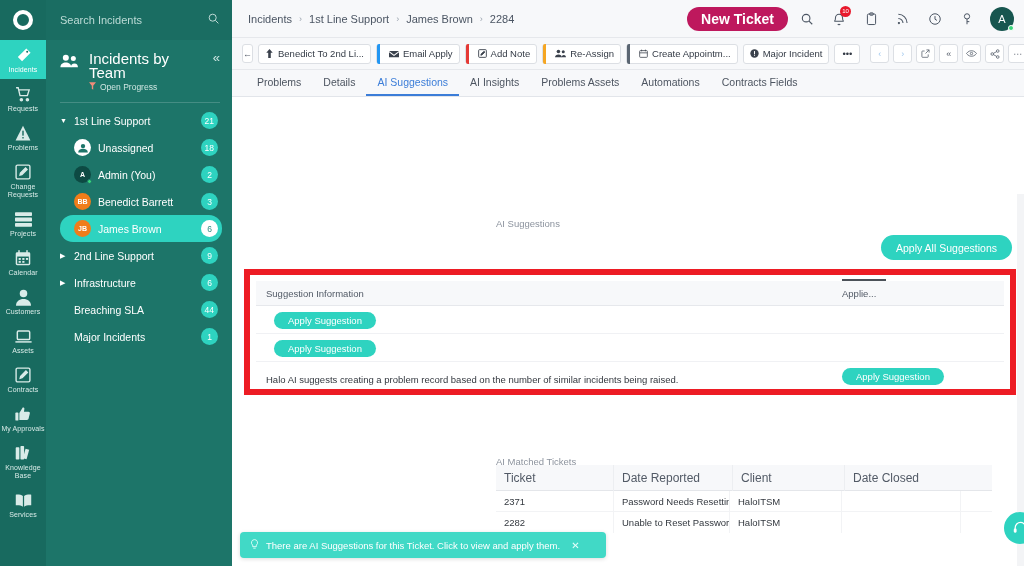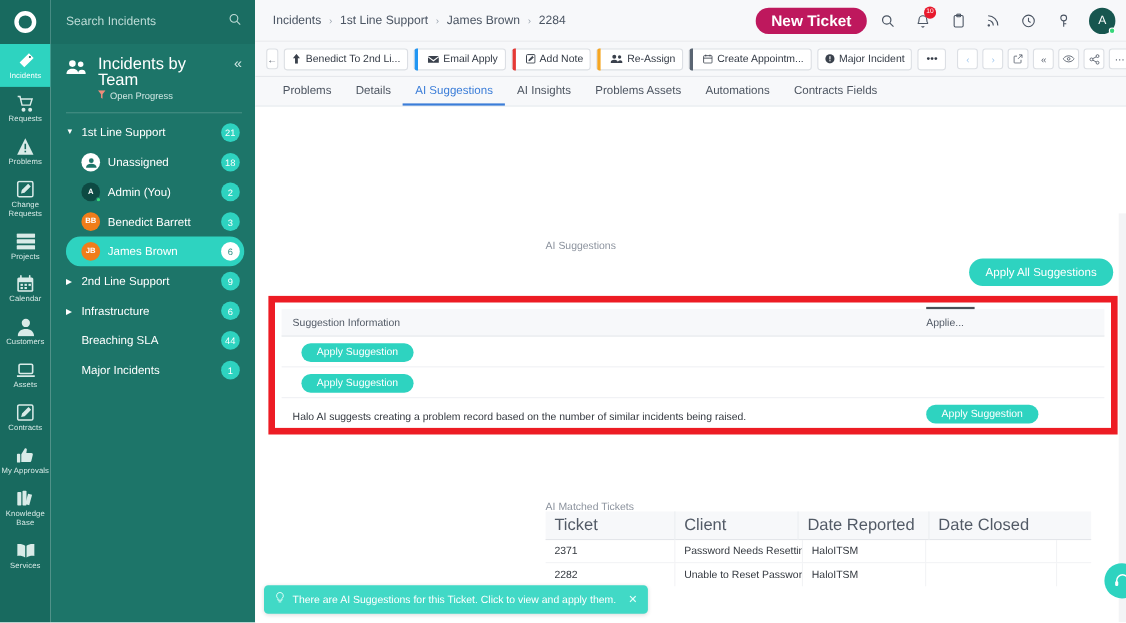--- a/index.html
+++ b/index.html
@@ -191,21 +191,21 @@
   }
 
   
   #lbl-matched { position: absolute; left: 264px; top: 339px; margin-top: 20px; }
   #matched { position: absolute; left: 264px; top: 368px; right: 32px; }
   #matched-head {
     background: #f7f8fa; border-bottom: 1px solid #e4e6ea;
     display: flex; height: 26px; align-items: center;
   }
   #matched-head .th {
-    font-size: 15px; color: #525a66; padding-left: 8px;
+    font-size: 12px; color: #525a66; padding-left: 8px;
     border-right: 1px solid #eceef1; height: 26px; display: flex; align-items: center;
     position: relative;
   }
   #matched-head .th:last-child { border-right: none; }
   .mrow { display: flex; height: 21px; align-items: center; border-bottom: 1px solid #f2f3f5; }
   .mrow:last-child { border-bottom: none; }
   .mrow .td {
     font-size: 9.5px; color: #33383f; padding-left: 8px;
     border-right: 1px solid #f2f3f5; height: 21px; display: flex; align-items: center;
     overflow: hidden; white-space: nowrap;
@@ -214,21 +214,21 @@
   .c-ticket { width: 118px; flex: 0 0 118px; }
   .c-summary { width: 116px; flex: 0 0 116px; }
   .c-client  { width: 112px; flex: 0 0 112px; }
   .c-dr      { width: 119px; flex: 0 0 119px; }
   .c-dc      { width: 112px; flex: 0 0 112px; }
 
   
   #toast {
     position: absolute; left: 8px; bottom: 8px; height: 26px;
     background: #41d9c6; border-radius: 4px; display: flex; align-items: center;
-    gap: 7px; padding: 0 9px 0 10px; box-shadow: 0 1px 4px rgba(0,0,0,.14);
+    gap: 7px; padding: 0 26px 0 10px; box-shadow: 0 1px 4px rgba(0,0,0,.14);
   }
   #toast .tmsg { font-size: 9.5px; color: #ffffff; }
   #toast .tclose { font-size: 10px; color: #e6fffb; cursor: pointer; margin-left: 4px; }
 
   
   #chat {
     position: absolute; right: -12px; bottom: 22px; width: 32px; height: 32px;
     border-radius: 50%; background: #2ed3c0; display: flex;
     align-items: center; justify-content: center; cursor: pointer; z-index: 6;
   }
@@ -645,22 +645,22 @@
             <div class="act"><button class="apply-btn">Apply Suggestion</button></div>
           </div>
         </div>
     </div>
 
     <div class="sect-label" id="lbl-matched">AI Matched Tickets</div>
 
     <div id="matched">
       <div id="matched-head">
           <div class="th c-ticket">Ticket</div>
+          <div class="th c-dr">Date Reported</div>
           <div class="th c-client">Client</div>
-          <div class="th c-dr">Date Reported</div>
           <div class="th c-dc">Date Closed</div>
         </div>
       <div id="matched-rows">
           <div class="mrow">
             <div class="td c-ticket">2371</div>
             <div class="td c-summary">Password Needs Resetting</div>
             <div class="td c-client">HaloITSM</div>
             <div class="td c-dr"></div>
             <div class="td c-dc"></div>
           </div>

